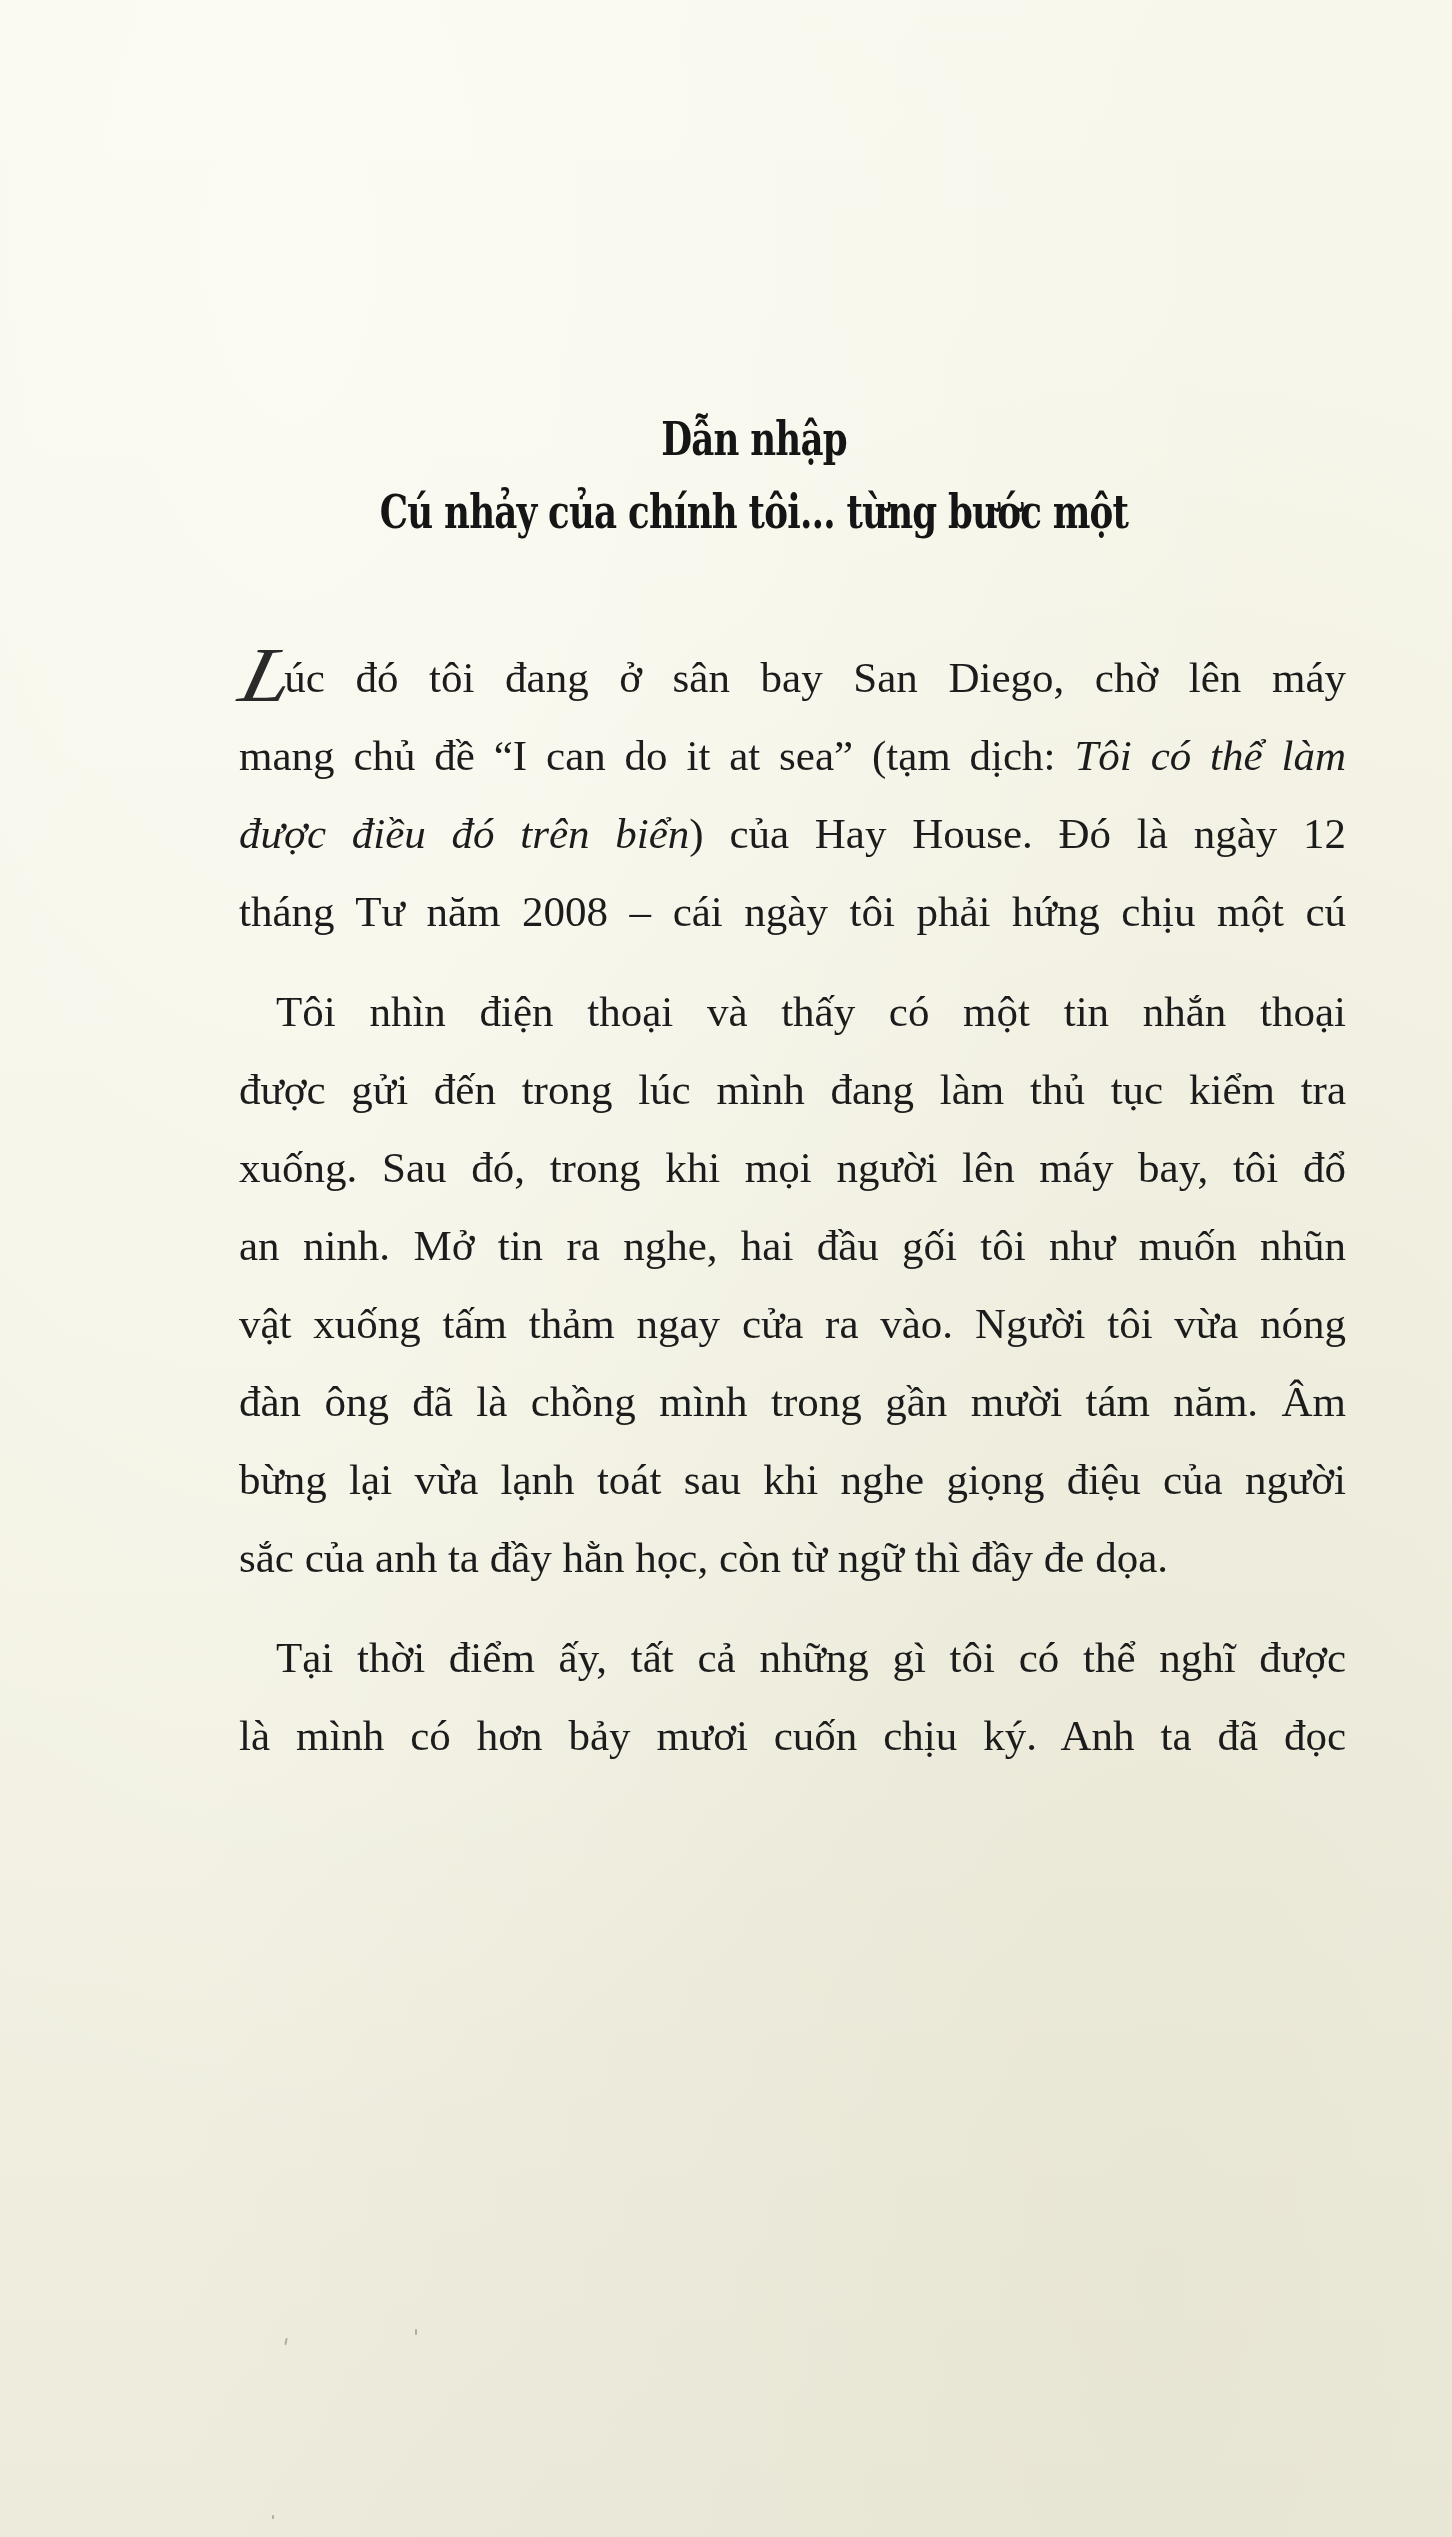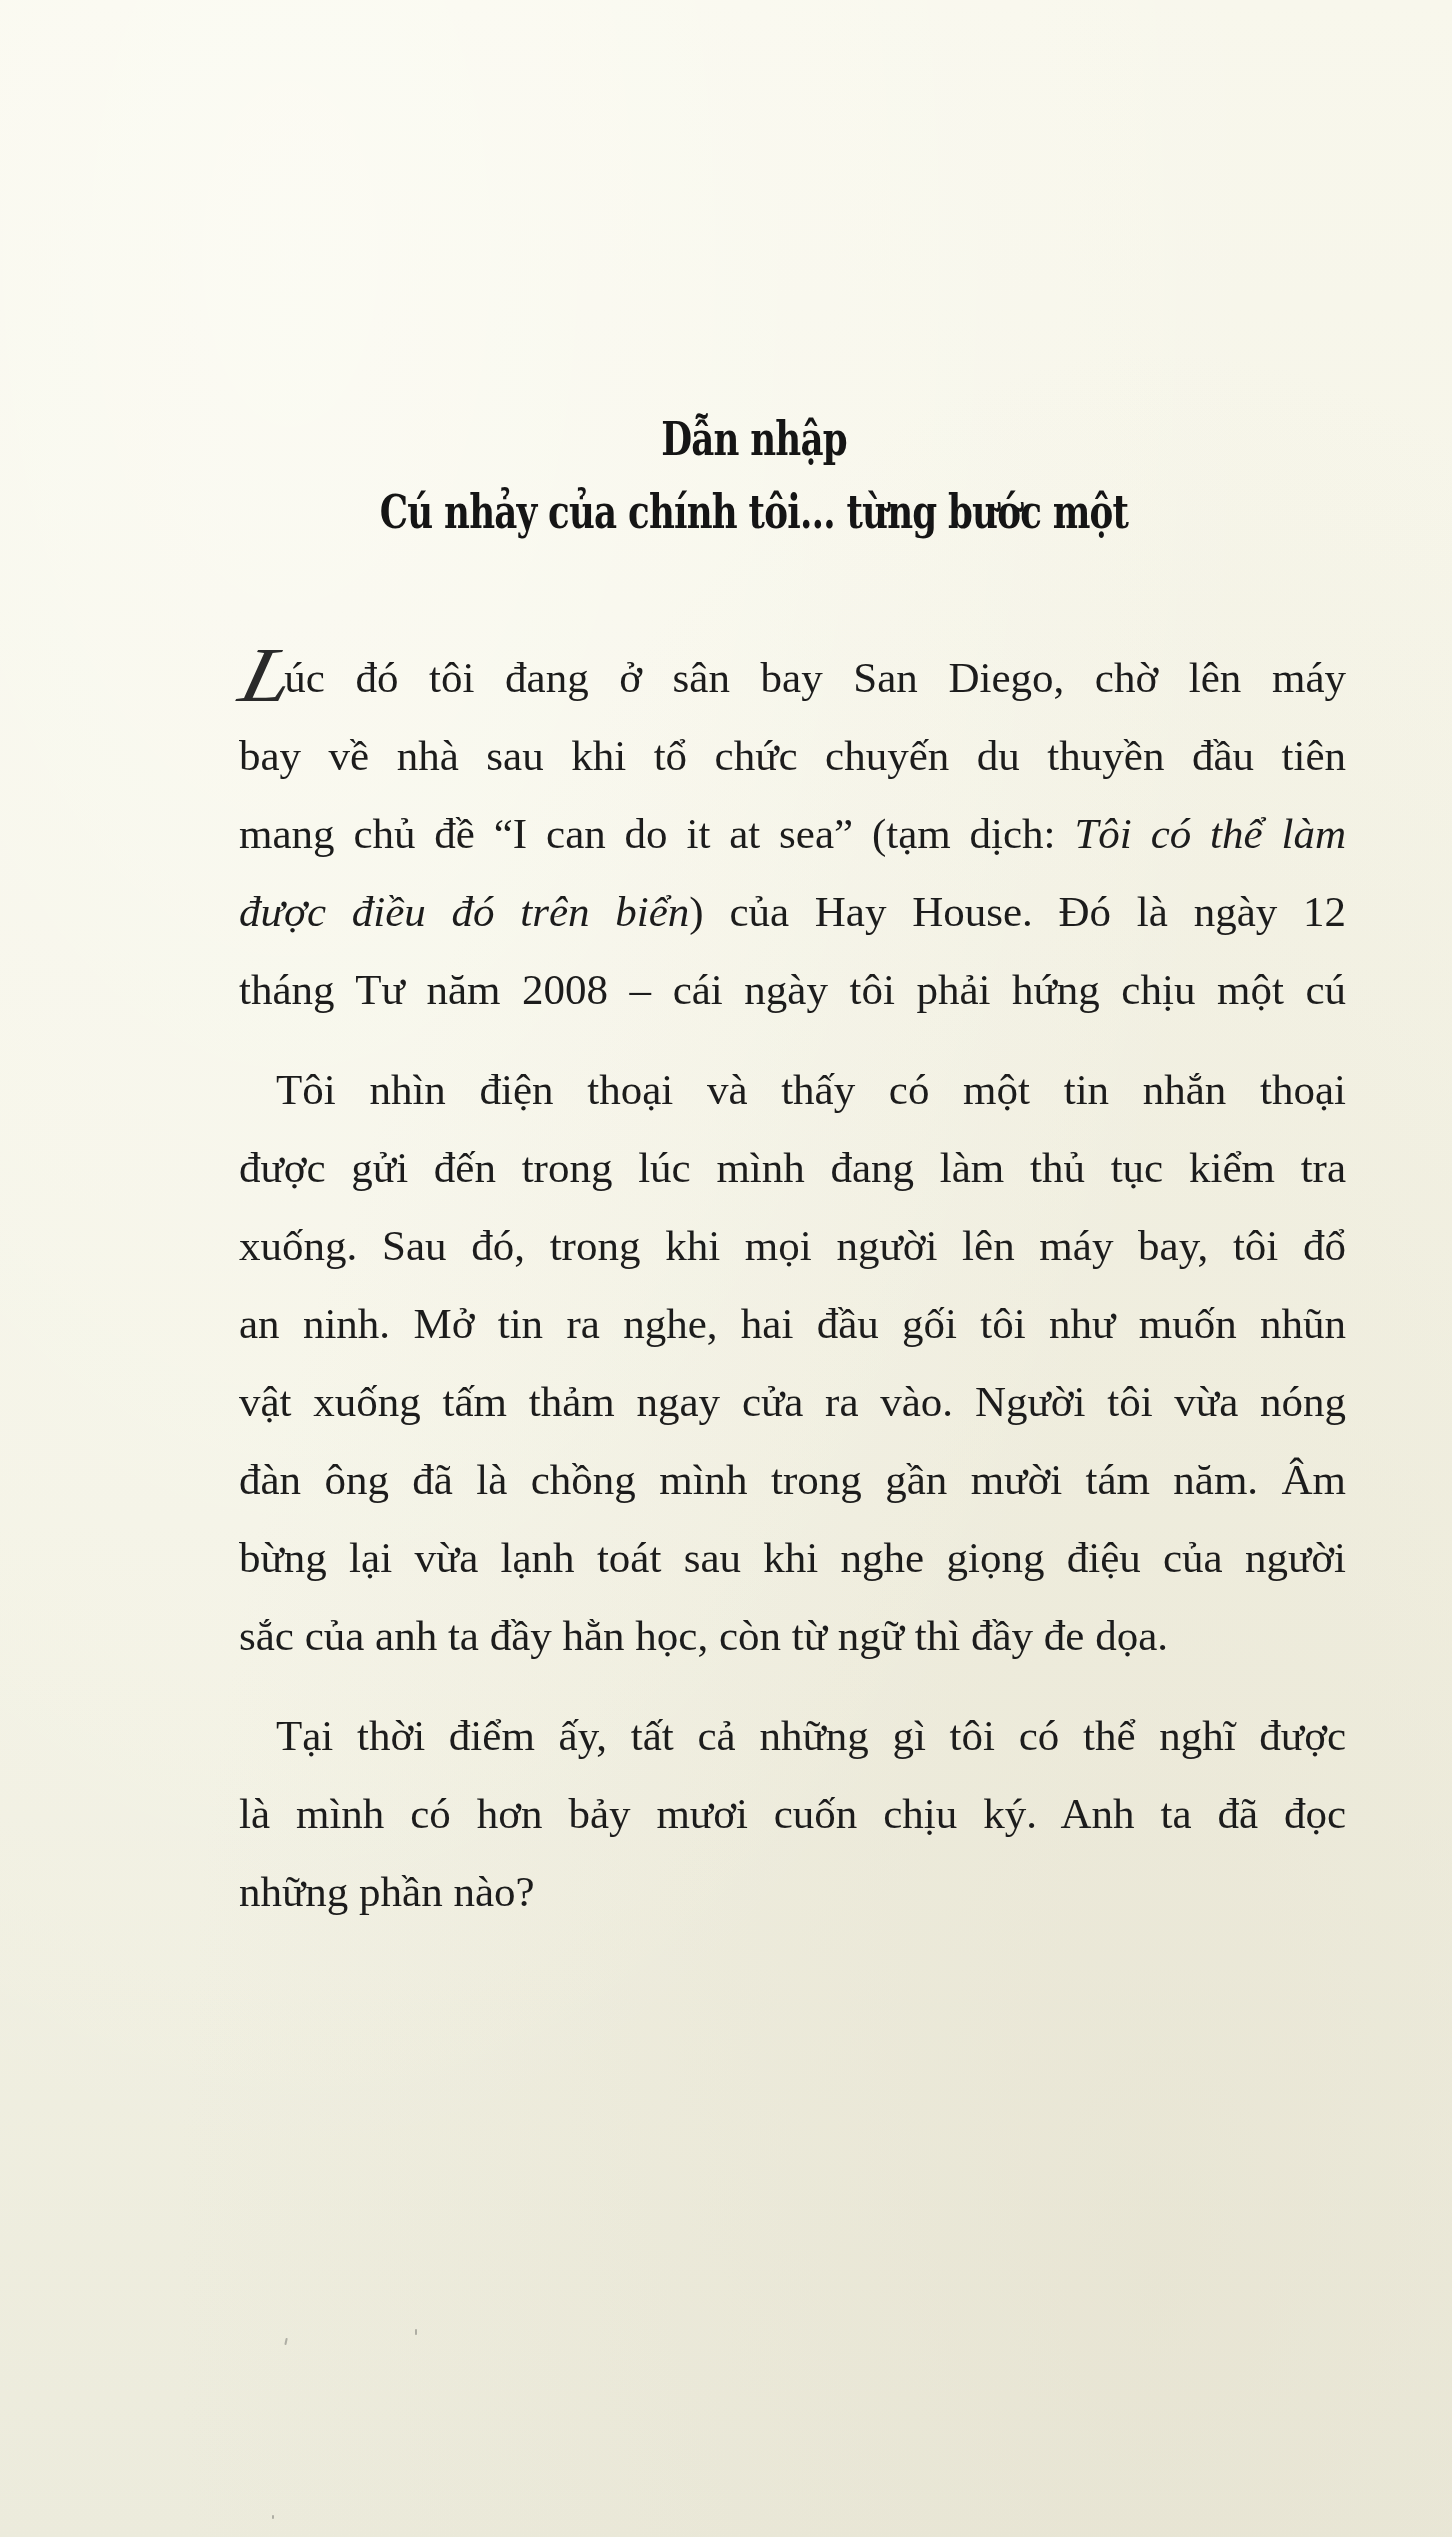--- a/index.html
+++ b/index.html
@@ -125,42 +125,40 @@
 
   <div class="heading">
     <span class="line1">Dẫn nhập</span>
     <span class="line2">Cú nhảy của chính tôi… từng bước một</span>
   </div>
 
   <div class="body-text">
 
     <p>
       <span class="line"><span class="drop-cap">L</span><span>úc đó tôi đang ở sân bay San Diego, chờ lên máy</span></span>
-      <span class="line">bay về nhà sau khi tổ chức chuyến du thuyền đầu tiên</span>
       <span class="line"><span>mang chủ đề “I can do it at sea” (tạm dịch: </span><em>Tôi có thể làm</em></span>
       <span class="line"><em>được điều đó trên biển</em><span>) của Hay House. Đó là ngày 12</span></span>
       <span class="line">tháng Tư năm 2008 – cái ngày tôi phải hứng chịu một cú</span>
     </p>
 
     <p>
       <span class="line indent">Tôi nhìn điện thoại và thấy có một tin nhắn thoại</span>
       <span class="line">được gửi đến trong lúc mình đang làm thủ tục kiểm tra</span>
       <span class="line">xuống. Sau đó, trong khi mọi người lên máy bay, tôi đổ</span>
       <span class="line">an ninh. Mở tin ra nghe, hai đầu gối tôi như muốn nhũn</span>
       <span class="line">vật xuống tấm thảm ngay cửa ra vào. Người tôi vừa nóng</span>
       <span class="line">đàn ông đã là chồng mình trong gần mười tám năm. Âm</span>
       <span class="line">bừng lại vừa lạnh toát sau khi nghe giọng điệu của người</span>
       <span class="line last">sắc của anh ta đầy hằn học, còn từ ngữ thì đầy đe dọa.</span>
     </p>
 
 
     <p>
       <span class="line indent">Tại thời điểm ấy, tất cả những gì tôi có thể nghĩ được</span>
       <span class="line">là mình có hơn bảy mươi cuốn chịu ký. Anh ta đã đọc</span>
-      <span class="line last">những phần nào?</span>
     </p>
   </div>
 
   <div class="speck" style="left:257px; top:2338px; transform:rotate(12deg);"></div>
   <div class="speck" style="left:387px; top:2329px; height:5.6px;"></div>
   <div class="speck" style="left:244px; top:2515px; height:3.7px;"></div>
 </div>
 
 
 </body></html>

